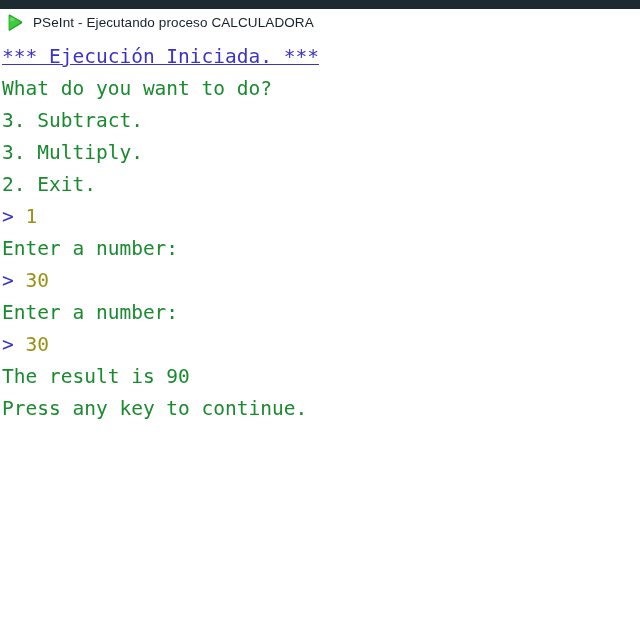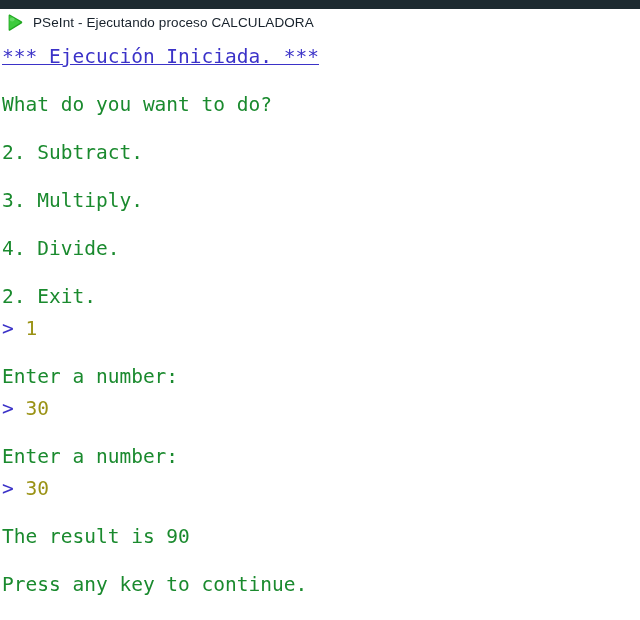--- a/index.html
+++ b/index.html
@@ -66,21 +66,21 @@
     overflow: hidden;
   }
   .console-line {
     white-space: pre;
     height: 32px;
     line-height: 32px;
     font-family: "DejaVu Sans Mono", "Liberation Mono", monospace;
     font-size: 19.5px;
   }
   .c-system  { color: #3b32c8; text-decoration: underline; }
-  .c-output  { color: #1a8a2e; margin-top: 16px; }
+  .c-output  { color: #1a8a2e; }
   .c-prompt  { color: #3b32c8; }
   .c-input   { color: #9a9214; }
   .seg { white-space: pre; }
 </style>
 </head>
 <body>
 
 <div id="app-window">
 
   <div id="top-strip"></div>
@@ -96,25 +96,24 @@
     <div id="title-text">PSeInt - Ejecutando proceso CALCULADORA</div>
   </div>
 
   <div id="console">
 
     <div class="console-line c-system">*** Ejecución Iniciada. ***</div>
 
     <div class="console-line c-output">What do you want to do?</div>
 
 
-    <div class="console-line c-output">2. Subtract.</div>
+    <div class="console-line c-output">3. Subtract.</div>
 
     <div class="console-line c-output">3. Multiply.</div>
 
-    <div class="console-line c-output">4. Divide.</div>
 
     <div class="console-line c-output">2. Exit.</div>
 
     <div class="console-line"><span class="seg c-prompt">&gt; </span><span class="seg c-input">1</span></div>
 
     <div class="console-line c-output">Enter a number:</div>
 
     <div class="console-line"><span class="seg c-prompt">&gt; </span><span class="seg c-input">30</span></div>
 
     <div class="console-line c-output">Enter a number:</div>

